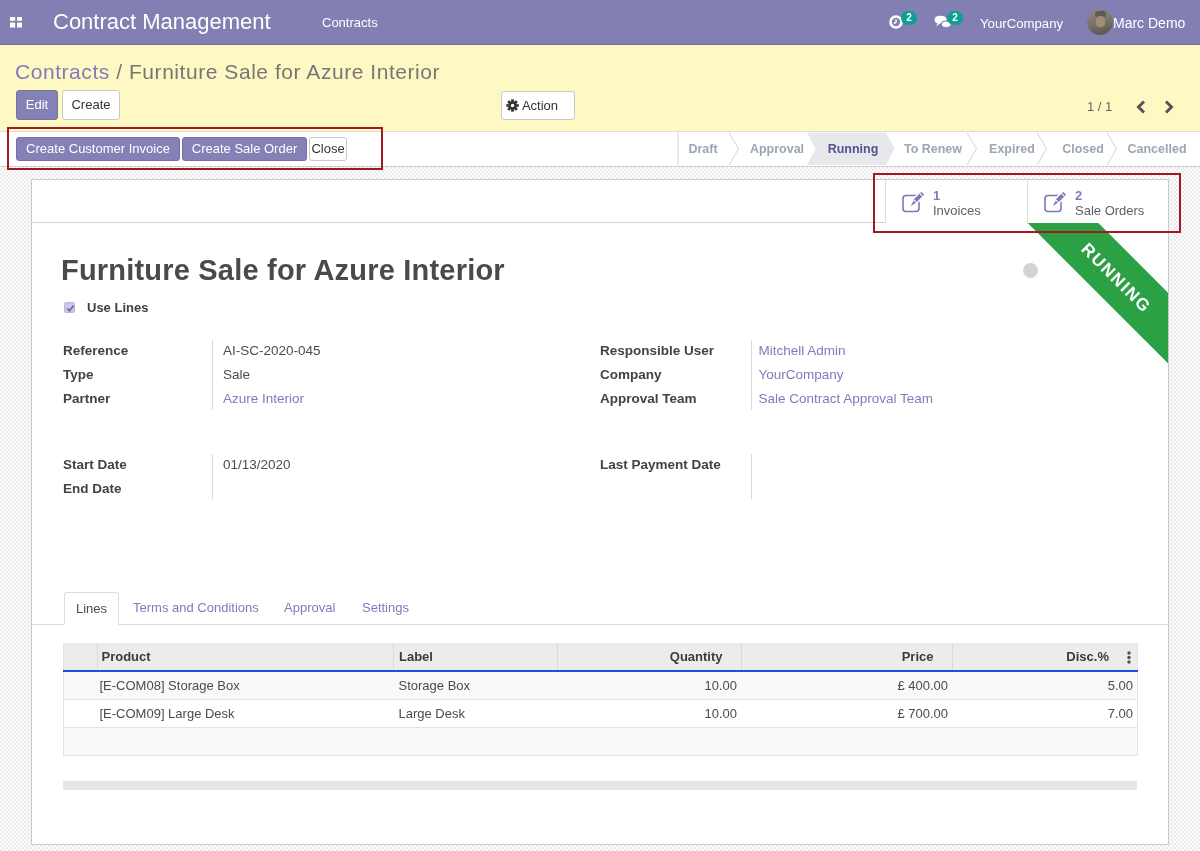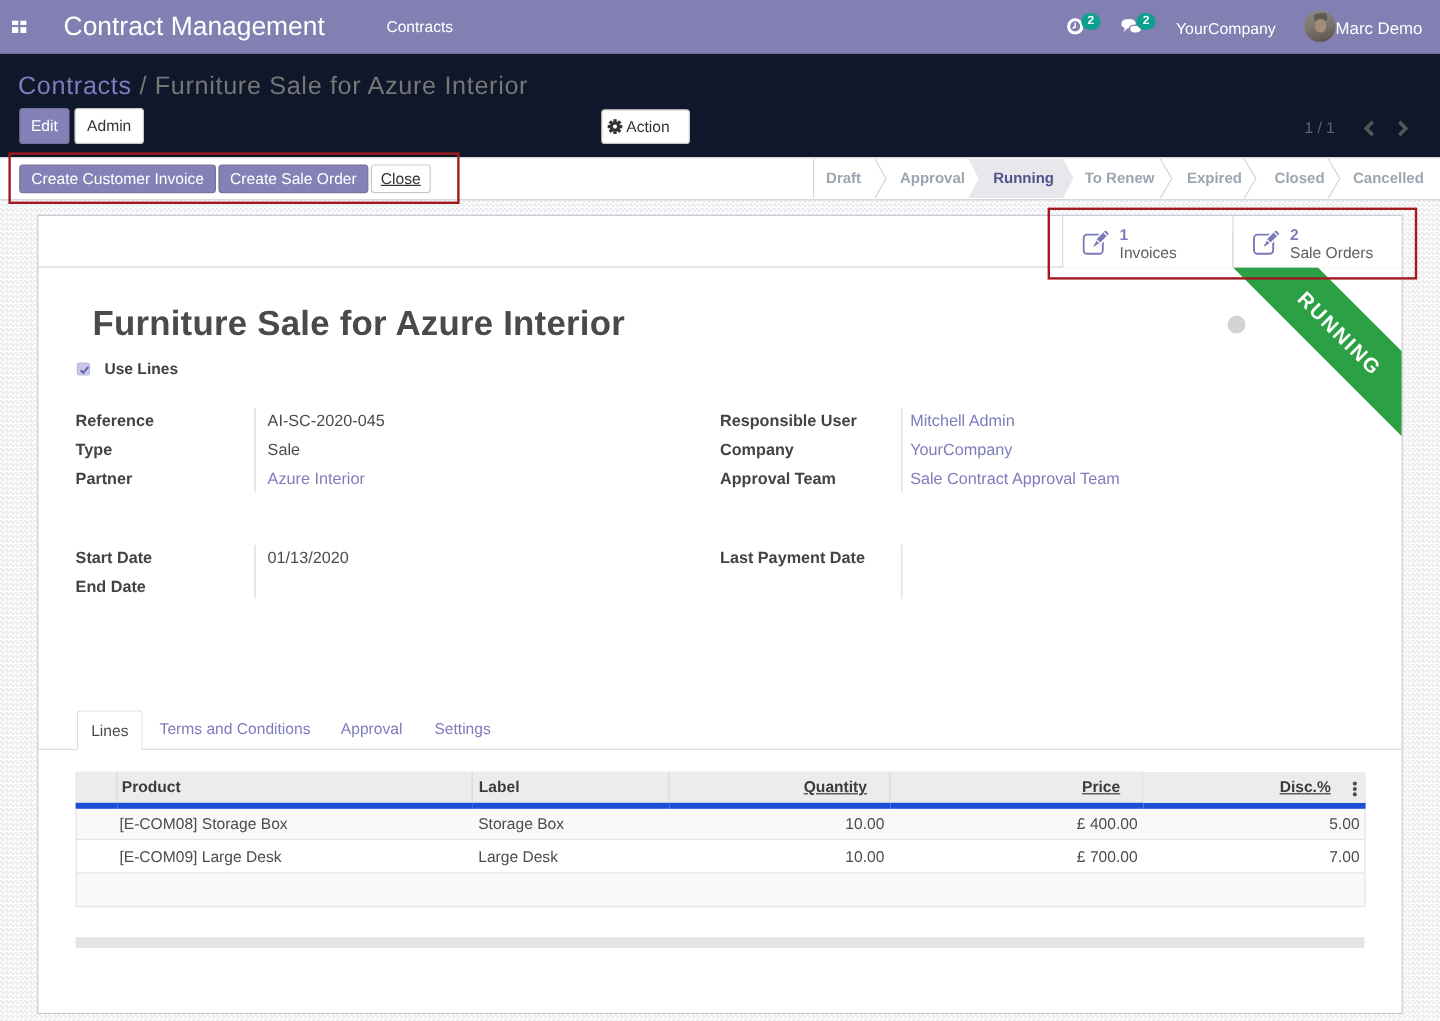--- a/index.html
+++ b/index.html
@@ -1,18 +1,18 @@
 <!DOCTYPE html>
 <html><head>
 <meta charset="utf-8">
 <style>
   * { margin:0; padding:0; box-sizing:border-box; }
   html,body { width:1200px; height:851px; }
   body { font-family:"Liberation Sans", sans-serif; background:#fff; }
-  #root { position:relative; width:1200px; height:851px; overflow:hidden; background:#0f172a; }
+  #root { position:relative; width:1200px; height:851px; overflow:hidden; background:#fef9c3; }
 
   
   #nav { position:absolute; left:0; top:0; width:1200px; height:45px; background:#827FB2; border-bottom:1px solid #74719f; }
   #nav .brand { position:absolute; left:53px; top:9px; font-size:22px; color:#fff; }
   #nav .menu  { position:absolute; left:322px; top:15px; font-size:13px; color:#fff; }
   #nav .user  { position:absolute; top:15px; font-size:14px; color:#fff; }
   .badge { position:absolute; background:#0ea08f; color:#fff; font-size:10px; font-weight:bold;
            width:16px; height:14px; line-height:14px; border-radius:7px; text-align:center; }
   #avatar { position:absolute; left:1087px; top:9px; width:26px; height:26px; border-radius:50%;
             background:linear-gradient(165deg,#8f8a80 0%,#7b746b 50%,#565049 100%); overflow:hidden; }
@@ -29,21 +29,21 @@
   #btn-edit   { position:absolute; left:16px; top:90px; width:42px; height:30px; line-height:28px; }
   #btn-create { position:absolute; left:62px; top:90px; width:58px; height:30px; line-height:28px; }
   #btn-action { position:absolute; left:501px; top:91px; width:74px; height:29px; line-height:27px; text-align:left; padding-left:4px; }
   #pager { position:absolute; left:1087px; top:99px; font-size:13px; color:#666; }
 
   
   #statusbar { position:absolute; left:0; top:131px; width:1200px; height:36px; background:#fff;
                border-top:1px solid #dcdcdc; border-bottom:1px solid #cfcfcf; }
   #sb-b1 { position:absolute; left:16px; top:5px; width:164px; height:24px; line-height:22px; }
   #sb-b2 { position:absolute; left:182px; top:5px; width:125px; height:24px; line-height:22px; }
-  #sb-b3 { position:absolute; left:309px; top:5px; width:50px; height:24px; line-height:22px;text-decoration:underline; }
+  #sb-b3 { position:absolute; left:309px; top:5px; width:38px; height:24px; line-height:22px; }
 
   .redbox { position:absolute; border:2.5px solid #a01a20; z-index:30; }
   #redbox1 { left:7px; top:127px; width:376px; height:43px; }
   #redbox2 { left:873px; top:172.5px; width:308px; height:60px; }
 
   
   #content { position:absolute; left:0; top:167px; width:1200px; height:684px;
      background-color:#fff;
      background-image: repeating-conic-gradient(#e9e9eb 0% 25%, #ffffff 0% 50%);
      background-size: 4px 4px; }
@@ -58,21 +58,21 @@
   .statbtn .num { position:absolute; left:47px; top:7.5px; font-size:13px; color:#7F7CBE; font-weight:bold; }
   .statbtn .lbl { position:absolute; left:47px; top:22.5px; font-size:13px; color:#5f5f5f; }
   .statbtn svg { position:absolute; left:16px; top:12px; }
 
   #ribbon { position:absolute; left:963px; top:70px; width:240px; height:50px; background:#2ca044;
             transform:rotate(45deg); z-index:1; color:#fff; font-weight:bold; font-size:17px;
             letter-spacing:1.6px; text-align:center; line-height:50px; }
   #ribbon span { position:relative; left:3px; top:1.5px; }
   #graydot { position:absolute; left:991px; top:83px; width:15px; height:15px; border-radius:50%; background:#d3d3d3; z-index:3; }
 
-  #title { position:absolute; left:29px; top:73.5px; font-size:29px; letter-spacing:0.2px; font-weight:bold; color:#4a4a4a;margin-left:16px; }
+  #title { position:absolute; left:29px; top:73.5px; font-size:29px; letter-spacing:0.2px; font-weight:bold; color:#4a4a4a; }
   #uselines { position:absolute; left:31.5px; top:121.5px; }
   #uselines .cb { position:absolute; left:0; top:0; width:11px; height:11px; background:#c9c8e6;
                   border:1px solid #bab8de; border-radius:2px; }
   #uselines .lb { position:absolute; left:23.5px; top:-2px; font-size:13px; font-weight:bold; color:#3f3f3f; white-space:nowrap; }
 
   .fgroup { position:absolute; }
   .frow { height:24px; line-height:24px; white-space:nowrap; }
   .flabel { display:inline-block; font-size:13.5px; font-weight:bold; color:#434343; vertical-align:top; }
   .fval { display:inline-block; font-size:13.5px; color:#4c4c4c; padding-left:11px; vertical-align:top; }
   .fval a { color:#7E7CBC; text-decoration:none; }
@@ -95,25 +95,25 @@
   #tab-active { position:absolute; left:32px; top:0; width:55px; height:33px; background:#fff;
      border:1px solid #dddddd; border-bottom:1px solid #fff; border-radius:3px 3px 0 0;
      font-size:13px; color:#4c4c4c; text-align:center; line-height:31px; z-index:2; }
   .tab { position:absolute; top:0; height:33px; font-size:13px; color:#7E7CBC; line-height:31px; }
 
   
   #ltable { position:absolute; left:31px; top:463px; width:1074px; border-collapse:collapse; table-layout:fixed;
             font-size:13px; color:#4c4c4c; }
   #ltable th { background:#ececec; font-weight:bold; color:#3c3c3c; height:28px; padding:0; }
   #ltable .th-handle { background:#ececec; border-right:1px solid #d9d9d9; }
-  #ltable thead th { border-bottom:5px solid #1d4ed8; }
+  #ltable thead th { border-bottom:2px solid #1d4ed8; }
   #ltable td { height:28px; padding:0; border-bottom:1px solid #e3e3e3; }
   #ltable .l { text-align:left; }
   #ltable .r { text-align:right; }
-  #ltable th.r { padding-right:18px;text-decoration:underline; }
+  #ltable th.r { padding-right:18px; }
   #ltable td.r { padding-right:4px; }
   #ltable td.pl { padding-left:2px; }
   #ltable th.pl { padding-left:3.5px; }
   #ltable tbody tr.odd { background:#f9f9f9; }
   #ltable { border-left:1px solid #e3e3e3; border-right:1px solid #e3e3e3; }
 
   #hstrip { position:absolute; left:31px; top:601px; width:1074px; height:9px; background:#e5e5e5; }
 </style>
 </head>
 <body>
@@ -138,21 +138,21 @@
       <path d="M7.2 9.3 Q7.2 6 12.2 6 Q17.2 6 17.2 9.3 Q17.2 12.6 12.2 12.6 L11.8 12.6 L14.6 15 L9.9 12.4 Q7.2 11.8 7.2 9.3 Z" fill="#fff" stroke="#827FB2" stroke-width="1.1"></path>
     </svg>
     <div class="badge" style="left:947px; top:11px;">2</div>
     <div class="user" style="left:980px; font-size:13.2px; top:15.5px;">YourCompany</div>
     <div id="avatar"></div>
     <div class="user" style="left:1113px;">Marc Demo</div>
   </div>
 
   <div class="breadcrumb"><a>Contracts</a> <span>/ Furniture Sale for Azure Interior</span></div>
   <div id="btn-edit" class="btn btn-purple">Edit</div>
-  <div id="btn-create" class="btn btn-white">Admin</div>
+  <div id="btn-create" class="btn btn-white">Create</div>
   <div id="btn-action" class="btn btn-white">
     <svg style="vertical-align:-2px" width="13" height="13" viewBox="0 0 16 16">
       <g fill="#333">
         <circle cx="8" cy="8" r="5.4"></circle>
         <g>
           <rect x="6.3" y="0.4" width="3.4" height="2.8"></rect>
             <rect x="6.3" y="12.8" width="3.4" height="2.8"></rect>
           <rect x="0.4" y="6.3" width="2.8" height="3.4"></rect>
             <rect x="12.8" y="6.3" width="2.8" height="3.4"></rect>
           <g transform="rotate(45 8 8)">

